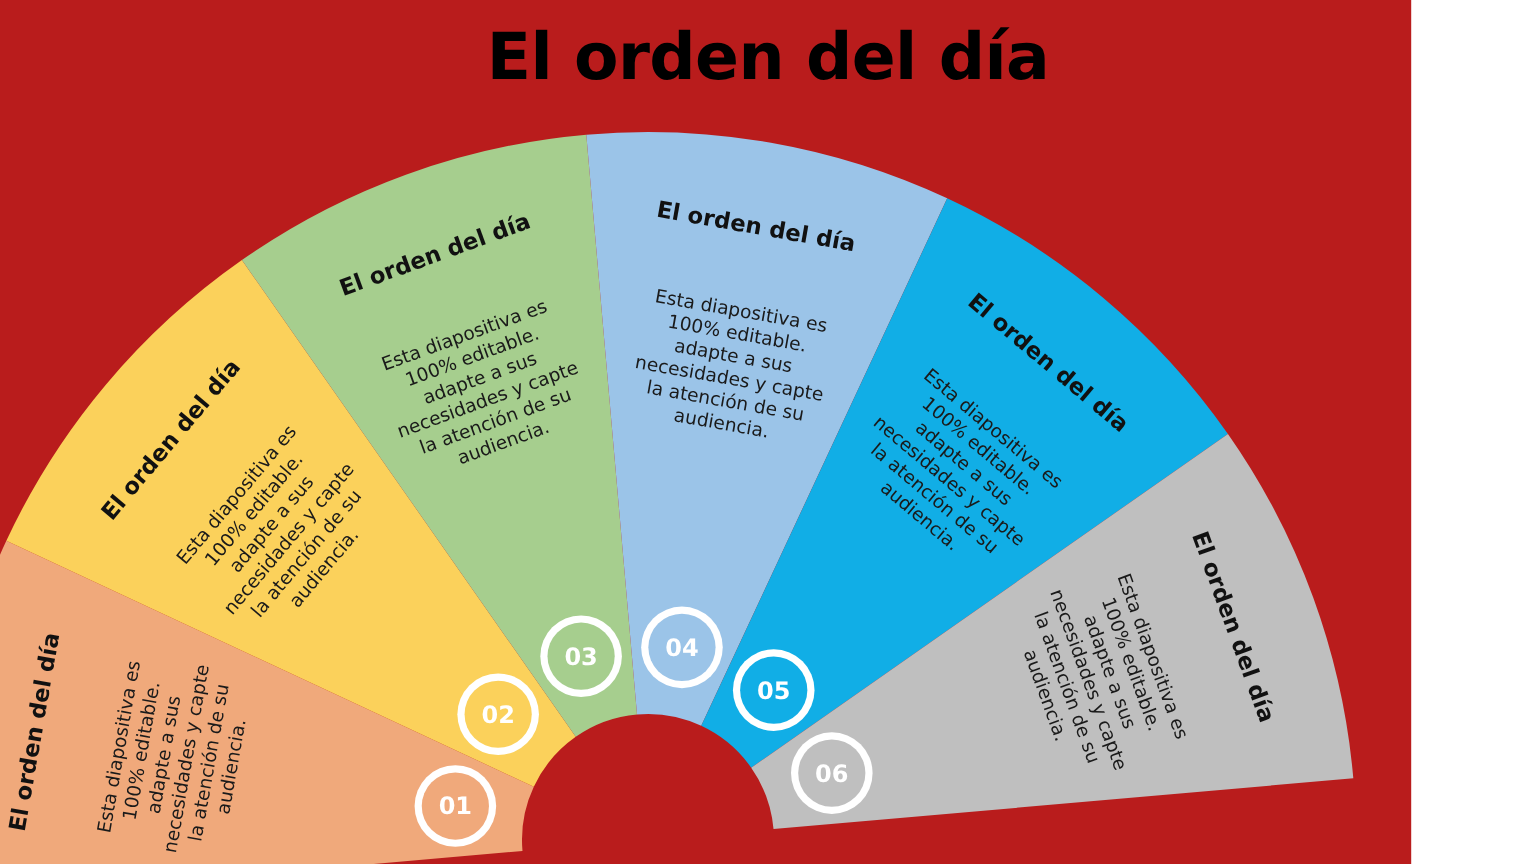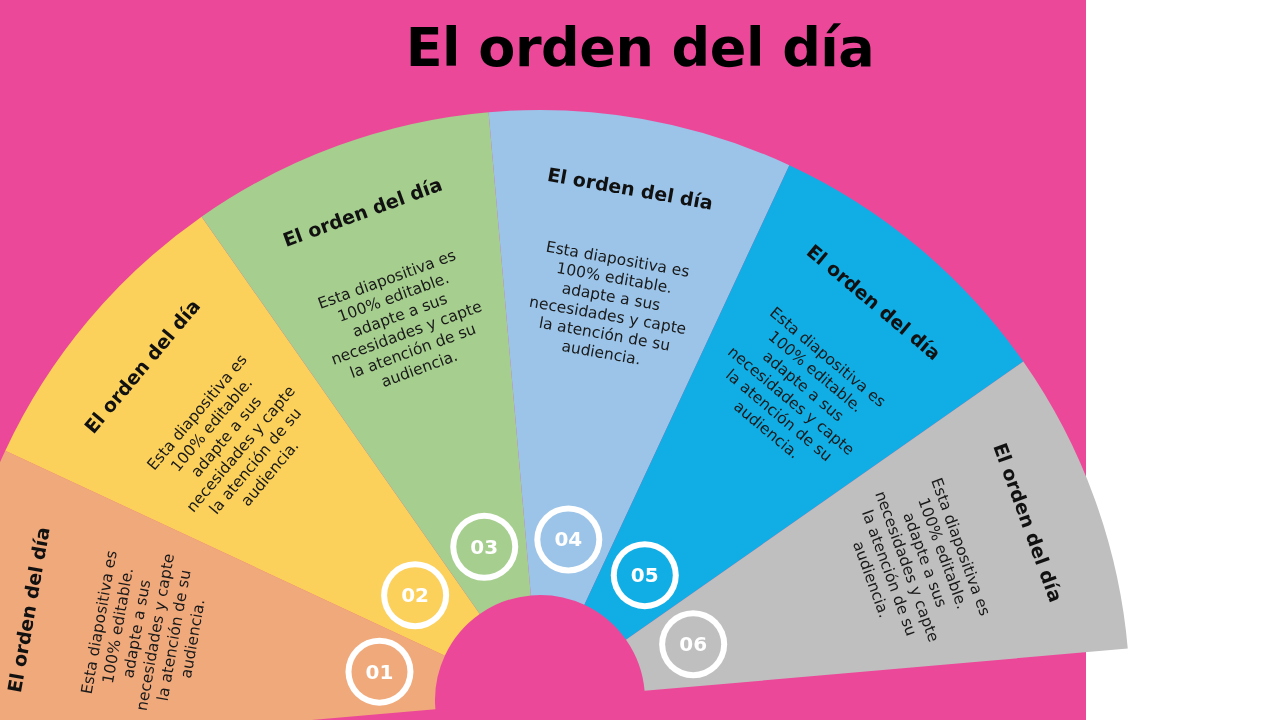--- a/index.html
+++ b/index.html
@@ -4,22 +4,22 @@
 <style>
   html, body {
     margin: 0; padding: 0;
     width: 1280px; height: 720px;
     background: #ffffff;
     overflow: hidden;
     font-family: "DejaVu Sans", sans-serif;
   }
   #stage {
     position: relative;
-    width: 1086px; height: 720px;
-    background: #ec4899;
+    width: 1176px; height: 720px;
+    background: #b91c1c;
   }
   #page-title {
     position: absolute;
     top: 16px; left: 0; width: 1280px;
     text-align: center;
     font-family: "DejaVu Sans", sans-serif;
     font-size: 54px;
     font-weight: bold;
     color: #000000;
     letter-spacing: -0.5px;

